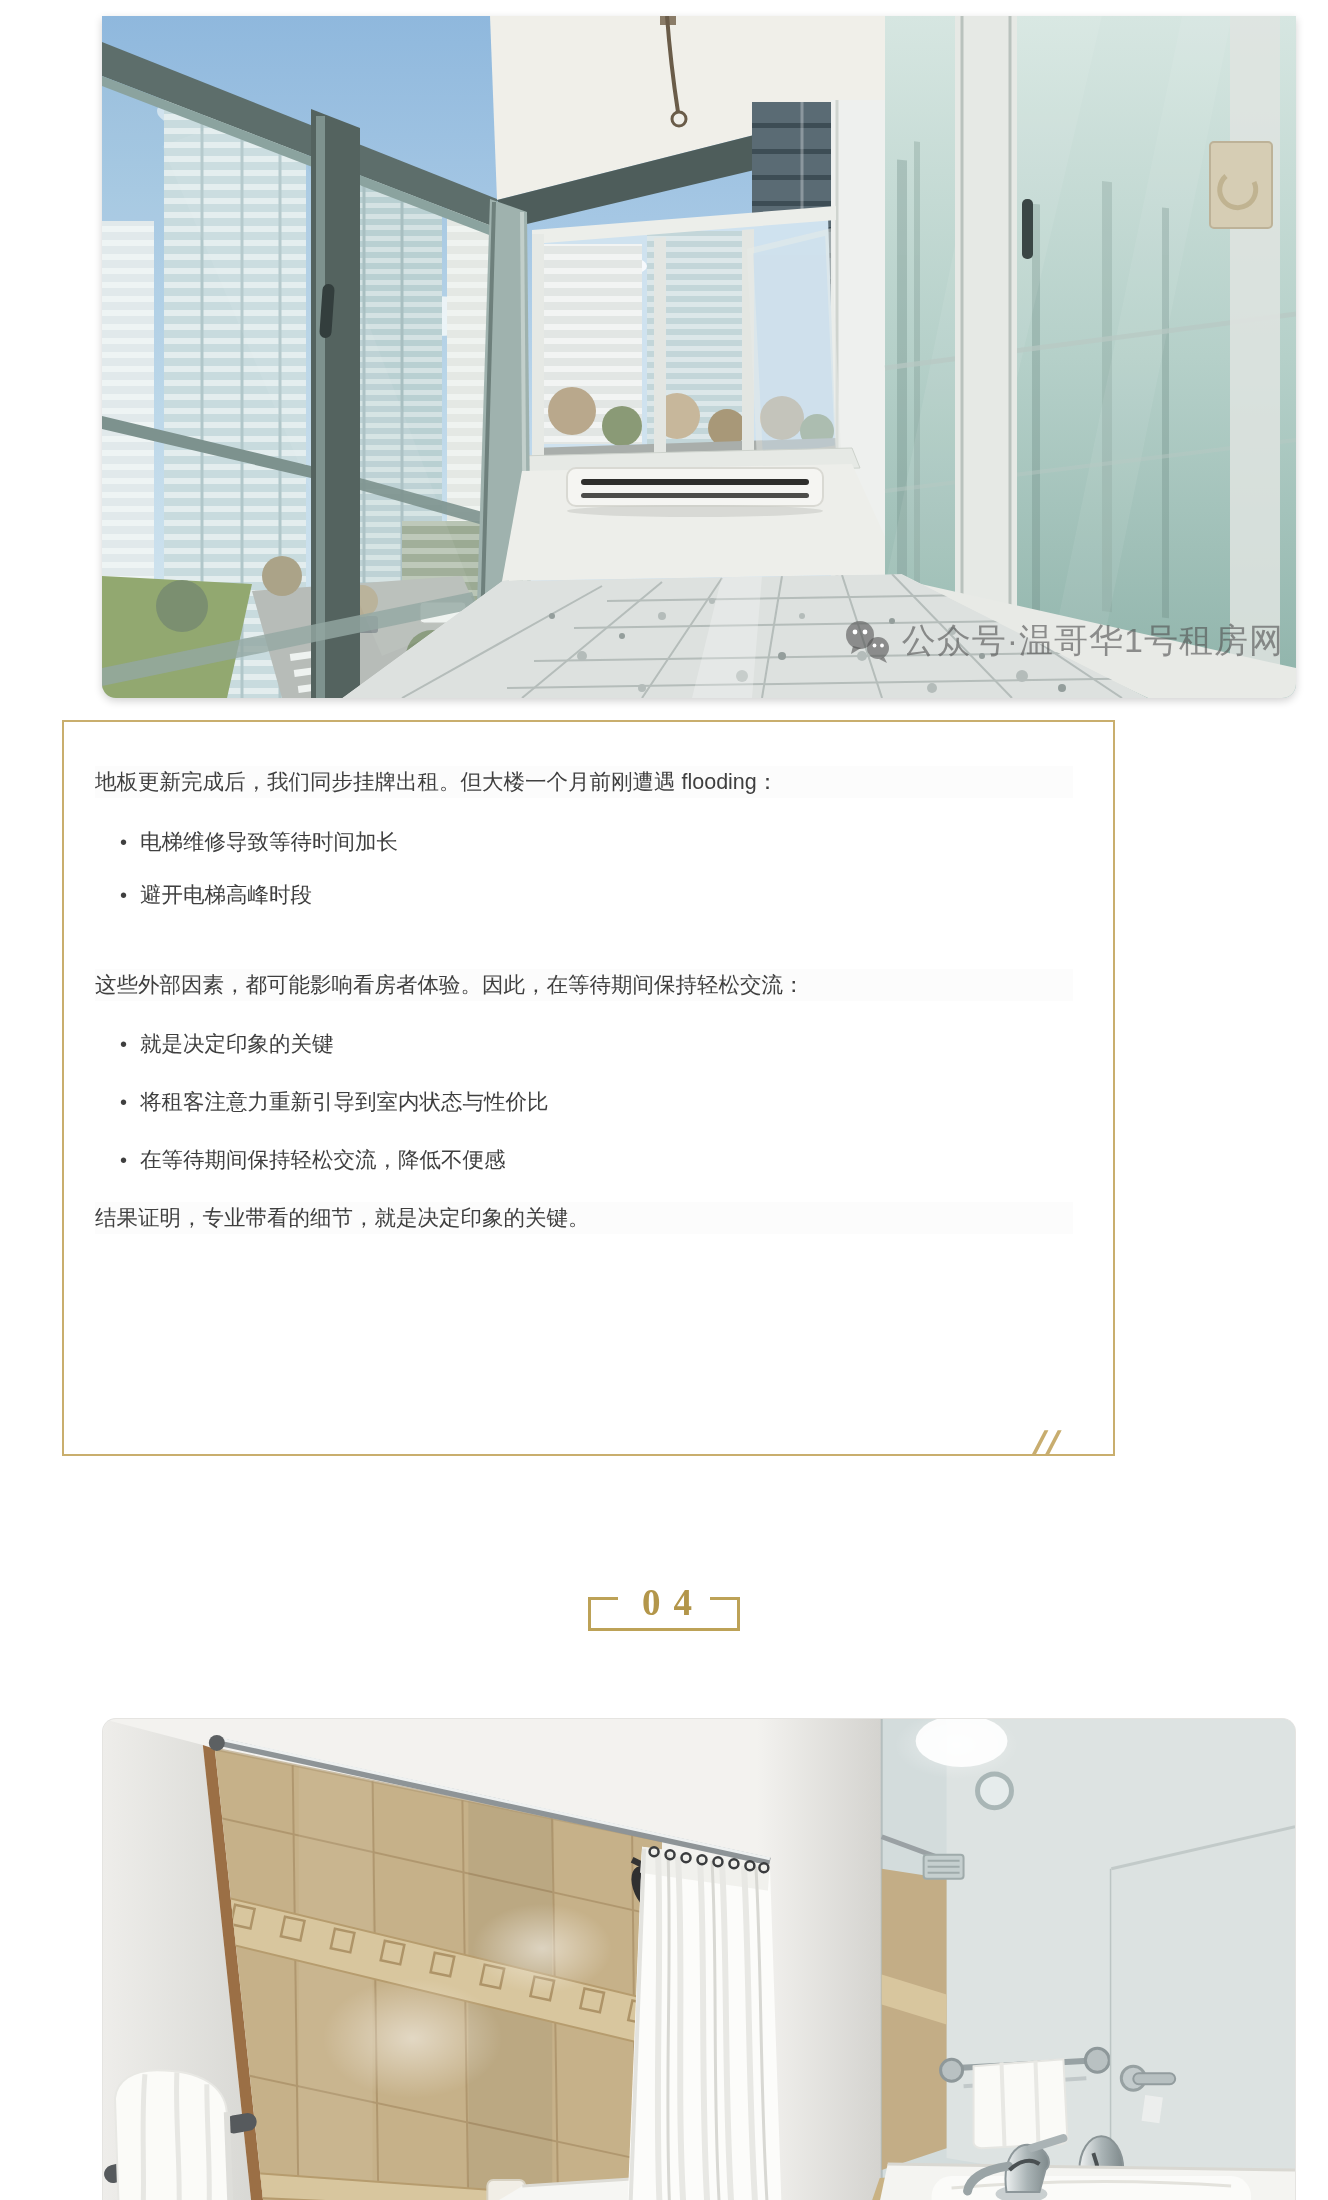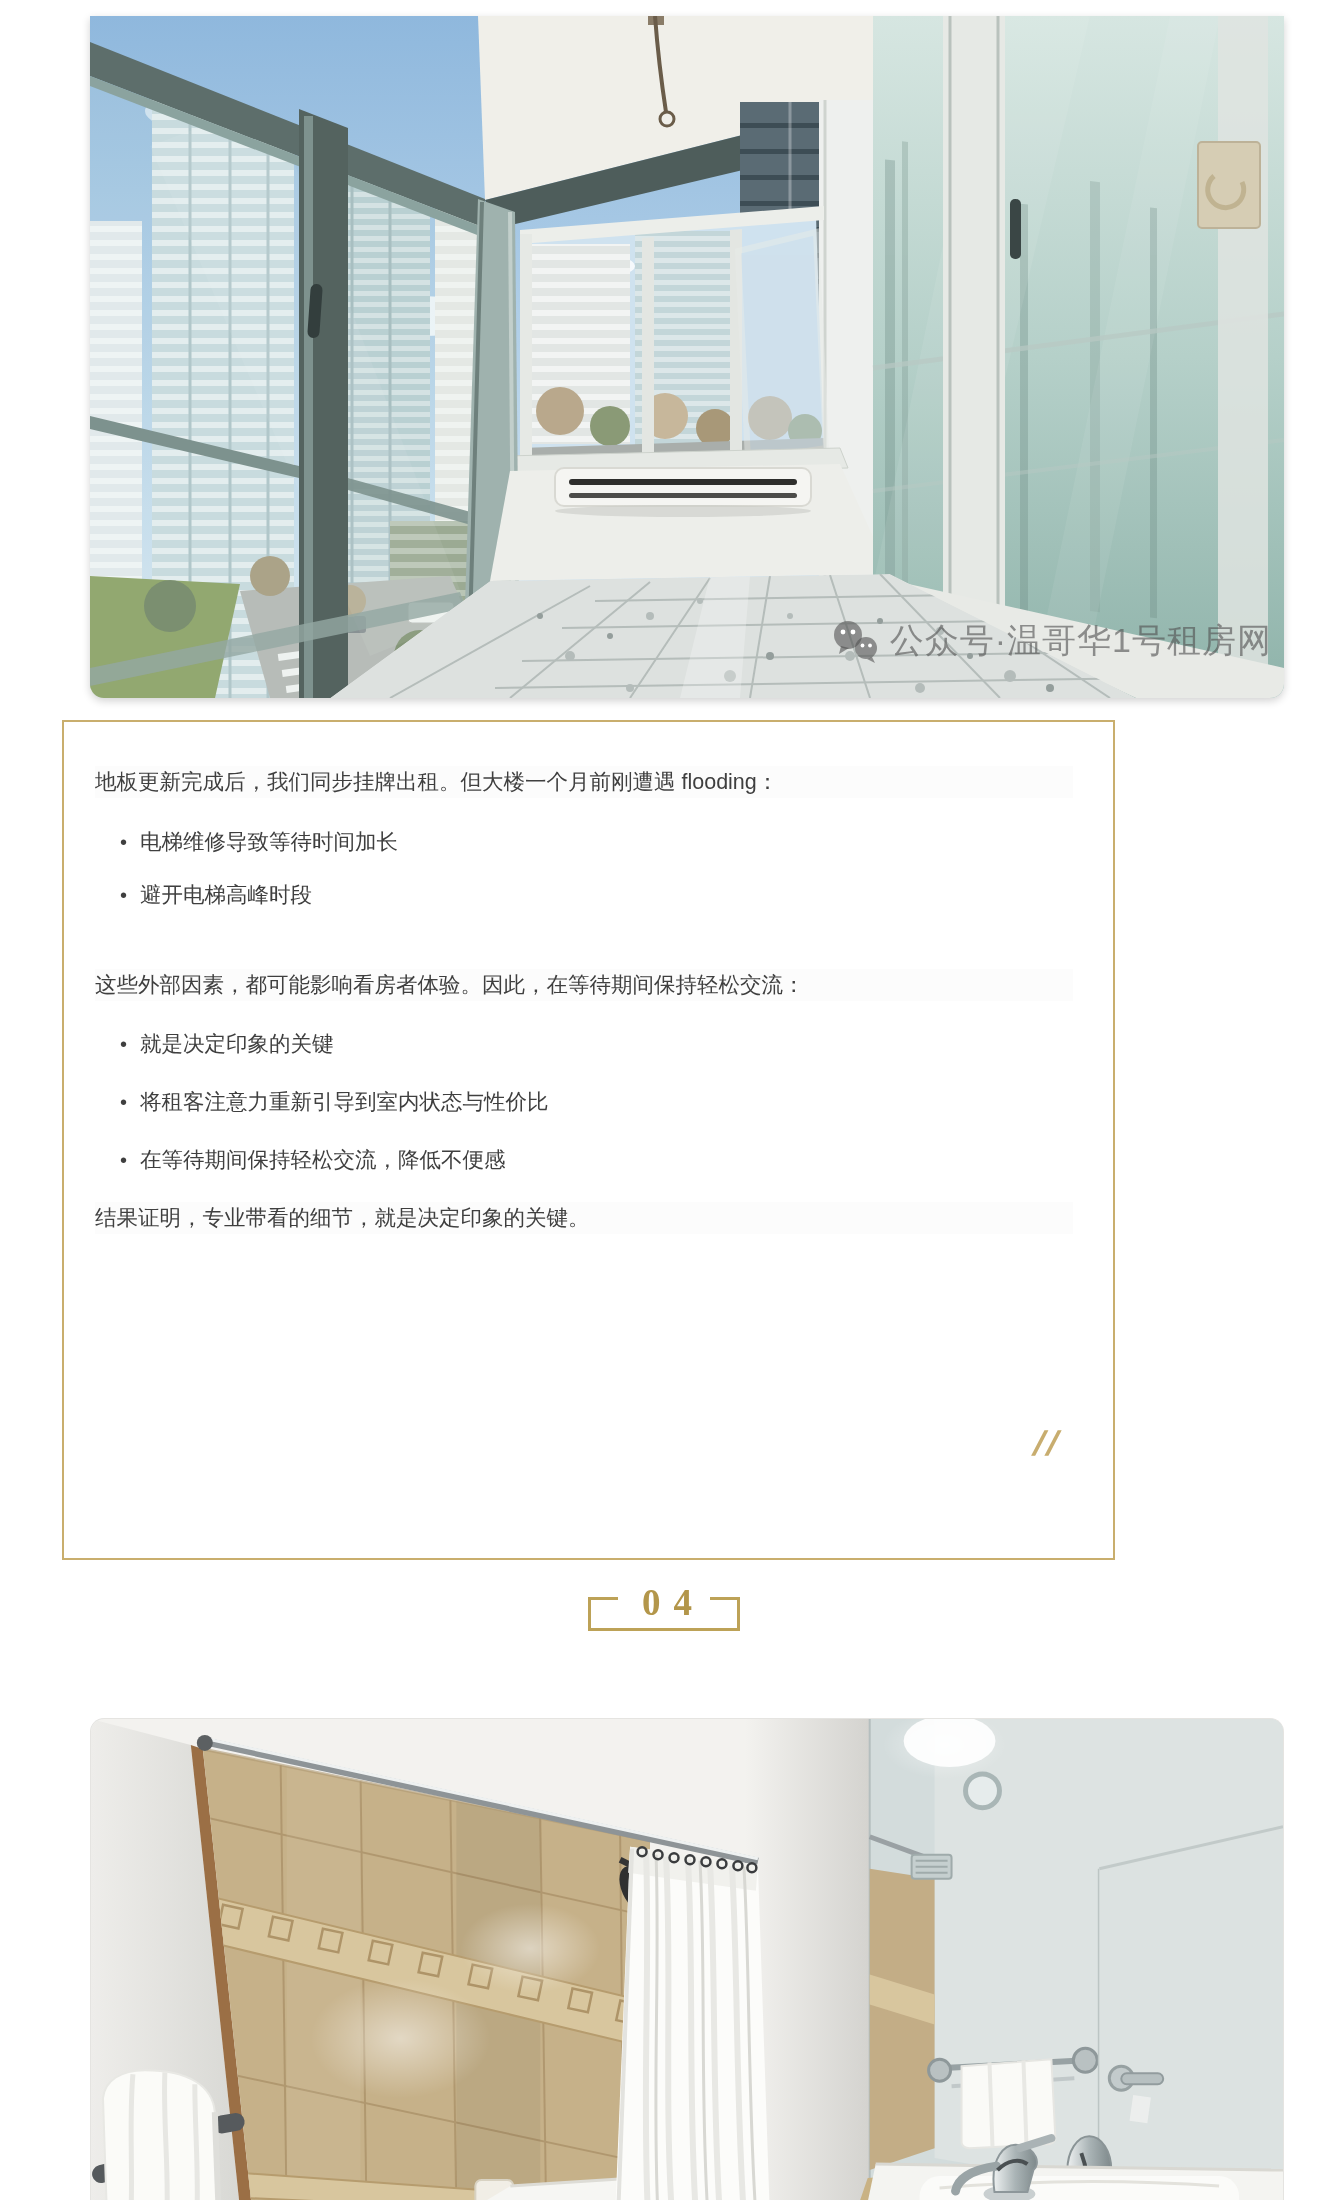--- a/index.html
+++ b/index.html
@@ -1,25 +1,25 @@
 <!DOCTYPE html>
 <html><head>
 <meta charset="utf-8">
 <style>
   html,body{margin:0;padding:0;}
   body{width:1328px;height:2200px;position:relative;background:#ffffff;overflow:hidden;
        font-family:"Liberation Sans",sans-serif;}
-  .photo{position:absolute;left:50px;width:1194px;overflow:hidden;background:#dfe5e5;}
+  .photo{position:absolute;left:62px;width:1194px;overflow:hidden;background:#dfe5e5;}
   .photo svg{display:block;width:100%;height:100%;}
   .photo-balcony{top:0;height:682px;border-radius:0 0 14px 14px;box-shadow:0 3px 9px rgba(0,0,0,.18);}
   .photo-bathroom{top:1702px;height:498px;border-radius:14px 14px 0 0;border:1px solid #e5e4e1;border-bottom:none;box-sizing:border-box;}
   .watermark{position:absolute;right:12px;bottom:34px;display:flex;align-items:center;gap:9px;
              color:rgba(82,82,82,.62);font-size:34px;letter-spacing:1px;white-space:nowrap;}
   .watermark svg{width:50px;height:44px;flex:0 0 auto;}
-  .info-box{position:absolute;left:62px;top:720px;width:1053px;height:840px;box-sizing:border-box;
+  .info-box{position:absolute;left:62px;top:720px;width:1053px;height:736px;box-sizing:border-box;
             border:2px solid #c9ae6d;background:#ffffff;padding:44px 40px 0 31px;color:#3f3f3f;}
   .info-box p{margin:0;font-size:21.5px;line-height:32px;background:#fcfcfc;}
   .info-box p.p1{margin-bottom:28px;}
   .info-box p.p2{margin:58px 0 27px;}
   .info-box p.p3{margin:22px 0 0;}
   .info-box ul{list-style:none;margin:0;padding:0;}
   .info-box li{position:relative;padding-left:45px;font-size:21.5px;line-height:32px;}
   .info-box ul.ga li{margin-bottom:21px;}
   .info-box ul.gb li{margin-bottom:26px;}
   .info-box li::before{content:"•";position:absolute;left:25px;top:0;color:#3f3f3f;font-size:20px;}

